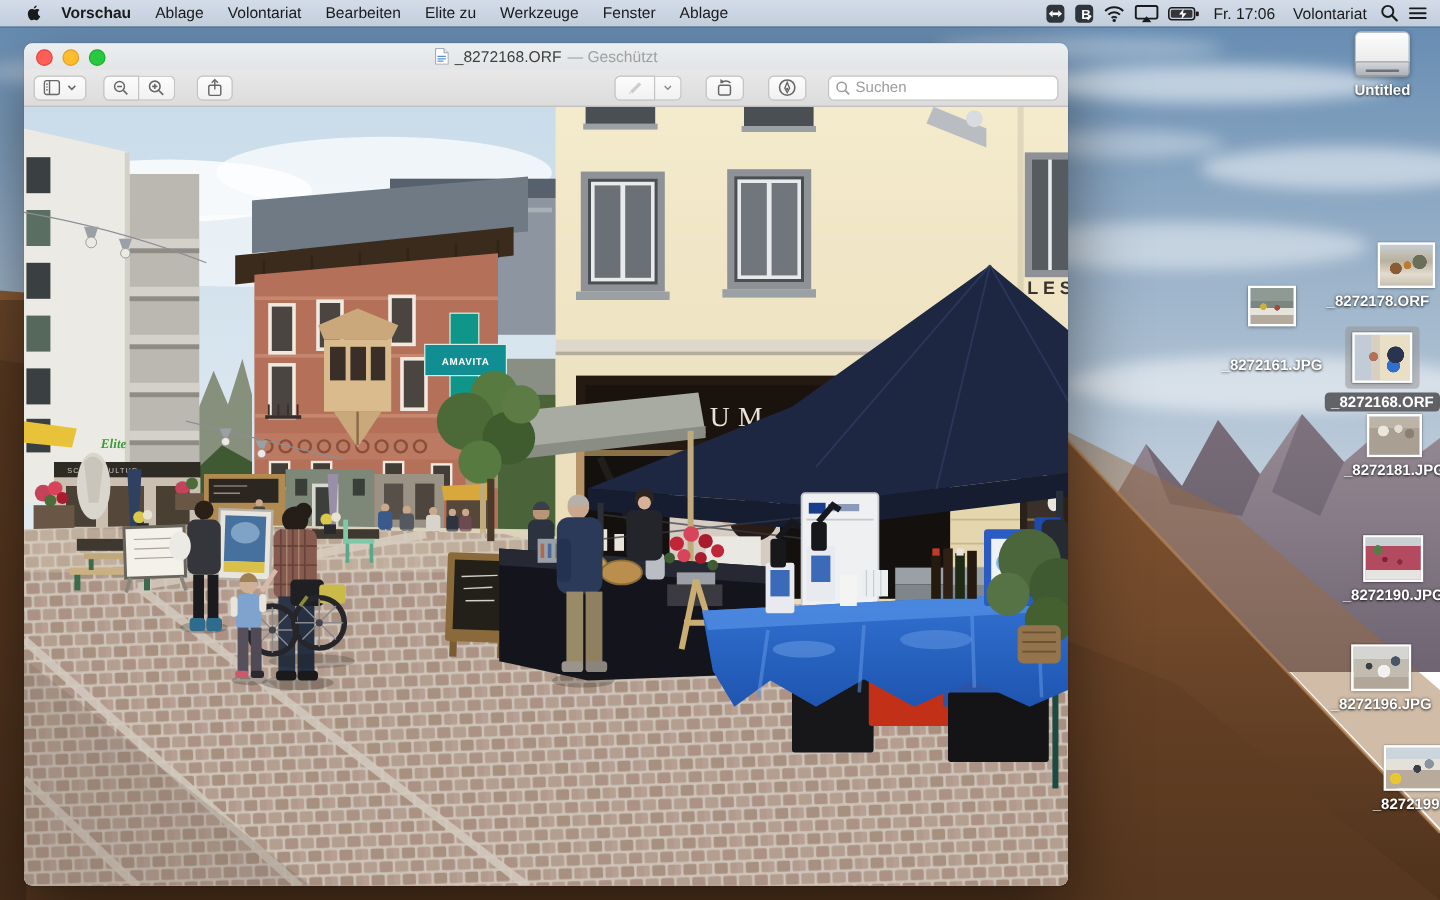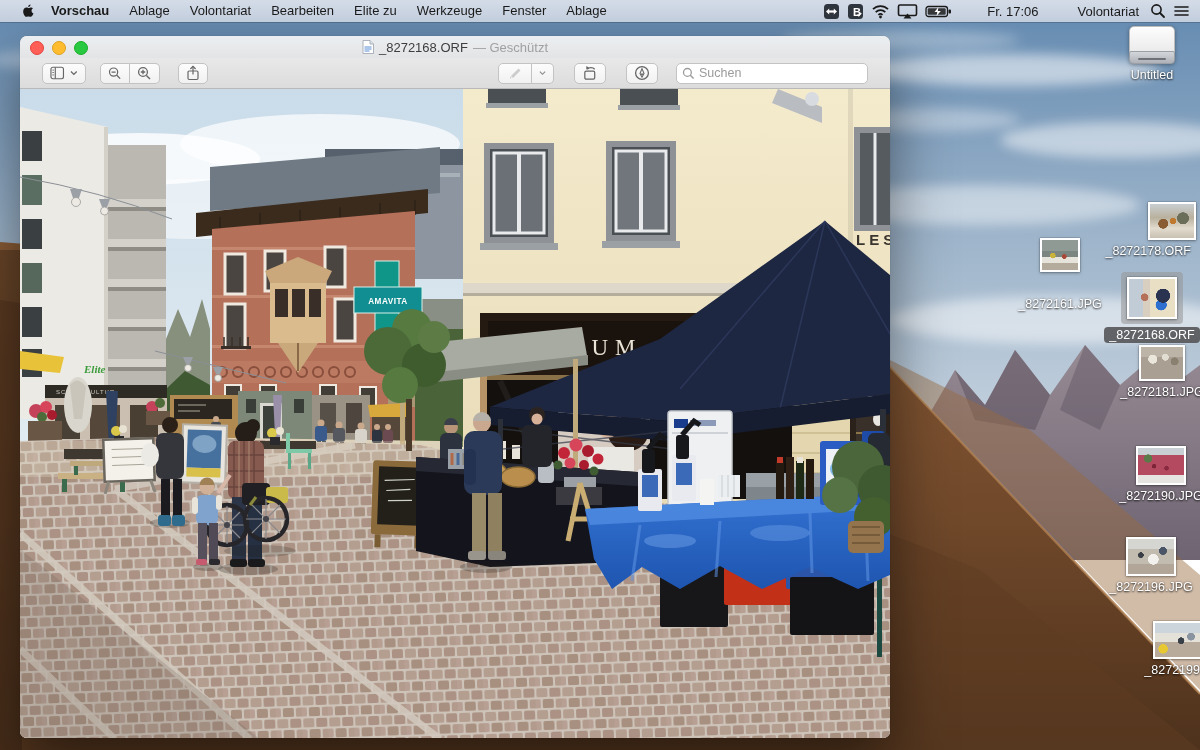--- a/index.html
+++ b/index.html
@@ -8,53 +8,53 @@
   
   .menubar{position:absolute;top:0;left:0;right:0;height:22px;z-index:50;
     background:linear-gradient(#d4dce8,#c2cddd);display:flex;align-items:center;
     font-size:13px;color:#1a1a1a;box-shadow:0 1px 0 rgba(0,0,0,.18);}
   .menubar .left{display:flex;align-items:center;gap:0;padding-left:12px;}
   .menu-item{padding:0 10px;line-height:22px;white-space:nowrap;}
   .menu-item.app{font-weight:bold;}
   .apple{width:15px;height:16px;margin:0 6px 0 8px;display:block;}
   .menubar .right{margin-left:auto;display:flex;align-items:center;gap:7px;padding-right:10px;}
   .status-ic{display:flex;align-items:center;}
-  .status-txt{padding:0 4px;white-space:nowrap;margin-left:24px;}
+  .status-txt{padding:0 4px;white-space:nowrap;}
   
   .window{position:absolute;left:20px;top:36px;width:870px;height:702px;z-index:20;
     border-radius:7px;overflow:hidden;background:#ececec;
     box-shadow:0 24px 60px rgba(0,0,0,.5),0 0 1px rgba(0,0,0,.4);}
   .titlebar{height:22px;background:linear-gradient(#eceff1,#e2e4e6);position:relative;
     display:flex;align-items:center;justify-content:center;font-size:13px;}
   .lights{position:absolute;left:10px;top:5px;display:flex;gap:8px;}
   .light{width:12px;height:12px;border-radius:50%;}
   .l-red{background:#ff5f57;border:.5px solid #e0443e;}
   .l-yellow{background:#febc2e;border:.5px solid #dea123;}
   .l-green{background:#28c840;border:.5px solid #1dad2b;}
   .title-wrap{display:flex;align-items:center;gap:5px;max-width:70%;}
   .title-main{color:#3e3e3e;font-weight:500;}
   .title-suffix{color:#a0a0a0;}
   .toolbar{height:30px;background:linear-gradient(#e8e8e8,#dcdcdc);border-bottom:1px solid #b9b9b9;
-    display:flex;align-items:center;padding:0 22px;gap:6px;position:relative;}
+    display:flex;align-items:center;padding:0 8px;gap:6px;position:relative;}
   .tb-btn{height:21px;background:linear-gradient(#fcfcfc,#f1f1f1);border:1px solid #c3c3c3;
     border-radius:5px;display:flex;align-items:center;justify-content:center;padding:0 7px;box-sizing:border-box;}
   .tb-group{display:flex;}
   .tb-group .tb-btn:first-child{border-radius:5px 0 0 5px;}
   .tb-group .tb-btn:last-child{border-radius:0 5px 5px 0;border-left:none;}
   .tb-spacer{flex:1;}
   .searchbox{position:relative;width:192px;height:21px;}
   .searchbox input{width:100%;height:100%;box-sizing:border-box;border:1px solid #c3c3c3;border-radius:5px;
     background:#fff;padding:0 6px 0 22px;font-size:12.5px;color:#333;outline:none;
     font-family:"Liberation Sans",sans-serif;}
   .searchbox input::placeholder{color:#9b9b9b;}
   .searchbox svg{position:absolute;left:6px;top:4px;}
   .content{height:650px;background:#d8d8d8;}
   
   .d-item{position:absolute;z-index:10;display:flex;flex-direction:column;align-items:center;gap:3px;}
-  .d-label{font-size:12.5px;font-weight:400;color:#fff;white-space:nowrap;
+  .d-label{font-size:12.5px;font-weight:700;color:#fff;white-space:nowrap;
     text-shadow:0 1px 2px rgba(0,0,0,.75),0 0 3px rgba(0,0,0,.4);padding:1px 5px;border-radius:4px;}
   .d-item.selected .d-label{background:rgba(85,85,88,.9);text-shadow:none;}
   .sel-box{background:rgba(150,150,150,.55);border-radius:4px;padding:5px 6px;}
   .thumb{border:2px solid #fff;box-shadow:0 0 1px rgba(0,0,0,.55),0 1px 3px rgba(0,0,0,.35);}
   .t178{width:44px;height:34px;background:
     radial-gradient(circle at 30% 58%,#8a5c34 0 13%,transparent 14%),
     radial-gradient(circle at 52% 50%,#c07a30 0 11%,transparent 12%),
     radial-gradient(circle at 75% 42%,#6b6f5a 0 15%,transparent 16%),
     linear-gradient(180deg,#c9ced2 0%,#b9b19e 40%,#e2dccf 72%,#c8c0b0 100%);}
   .t161{width:36px;height:30px;background:

